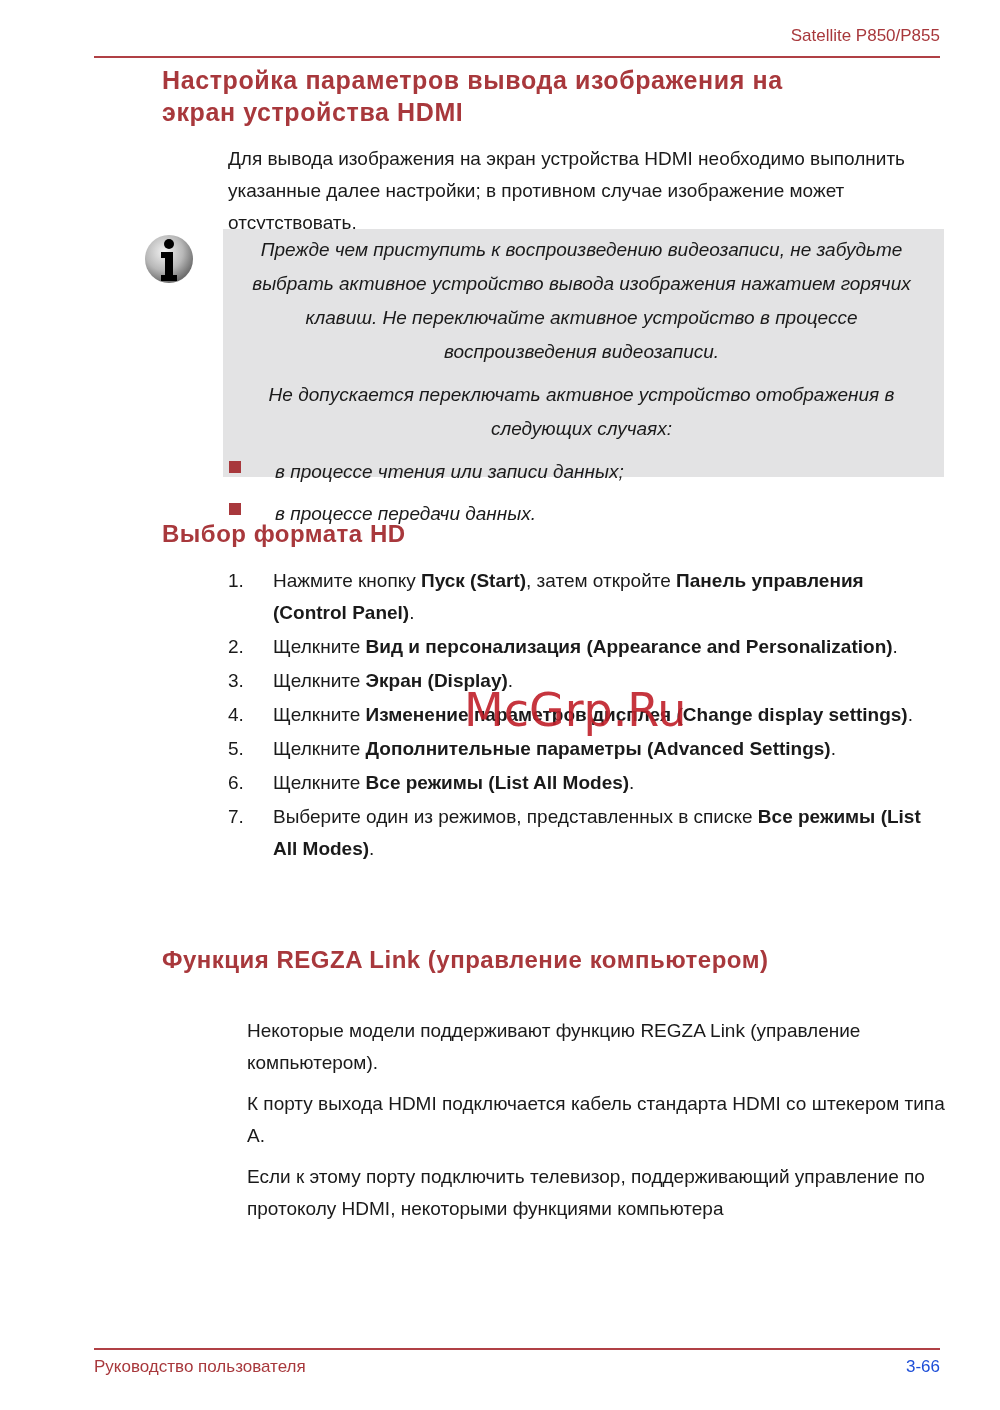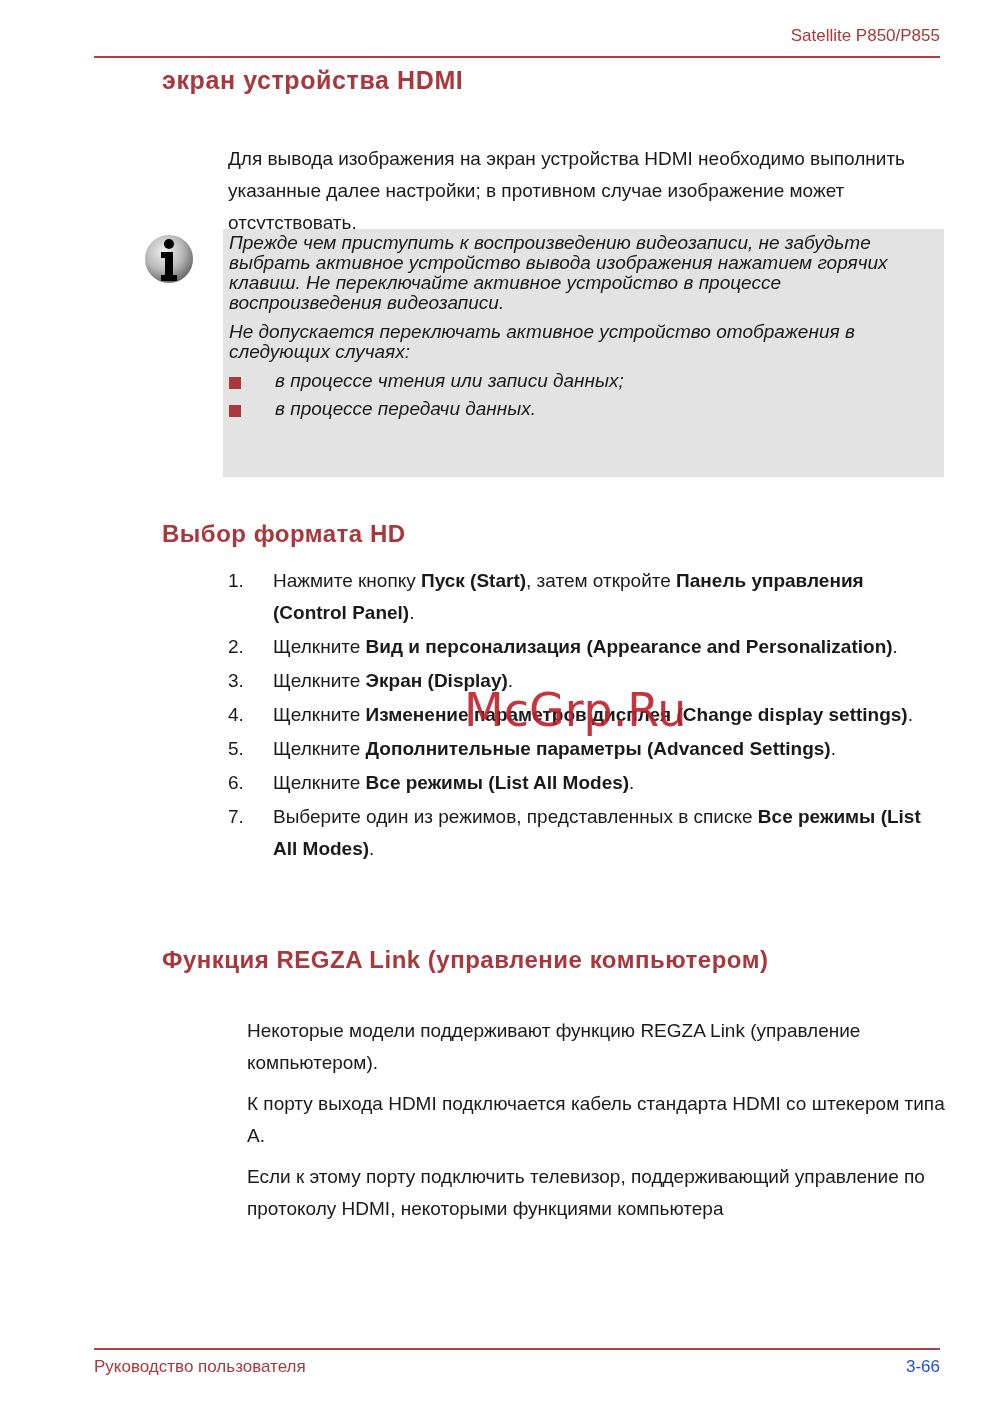--- a/index.html
+++ b/index.html
@@ -28,21 +28,21 @@
   .body-text {
     position: absolute; left: 228px; width: 710px;
     font-size: 19px; line-height: 32px; color: #1a1a1a;
   }
   .para { margin: 0 0 9px 0; }
 
   .note-box {
     position: absolute; left: 223px; top: 229px; width: 721px; height: 248px;
     background: #e3e3e4;
   }
-  .note-inner { padding: 4px 10px 0 6px; font-size: 19px; line-height: 20px; font-style: italic; color: #1a1a1a; }
+  .note-inner { padding: 4px 10px 0 6px; font-size: 19px; line-height: 34px; font-style: italic; color: #1a1a1a; text-align: center; }
   .note-bullet { display: flex; align-items: flex-start; margin-top: 8px; }
   .note-bullet .sq { width: 12px; height: 12px; background: #a8383c; margin-top: 6px; margin-right: 34px; flex: none; }
 
   .info-icon {
     position: absolute; left: 143px; top: 233px; width: 52px; height: 52px;
   }
 
   ol.steps { list-style: none; margin: 0; padding: 0; }
   ol.steps li { display: flex; margin-bottom: 2px; }
   ol.steps .num { width: 45px; flex: none; }
@@ -54,20 +54,21 @@
     font-size: 46px; color: #c0202a; font-family: "DejaVu Sans", sans-serif; opacity: 0.9; margin-left: 28px;
   }
 </style>
 </head>
 <body>
 
 <div class="header-title">Satellite P850/P855</div>
 <div class="rule top"></div>
 
 <div class="h1">
+  <div>Настройка параметров вывода изображения на</div>
   <div>экран устройства HDMI</div>
 </div>
 
 <div class="body-text" style="top:143px;">
   <p class="para">Для вывода изображения на экран устройства HDMI необходимо выполнить указанные далее настройки; в противном случае изображение может отсутствовать.</p>
 </div>
 
 <div class="info-icon">
   <svg width="52" height="52" viewBox="0 0 52 52">
     <defs>

